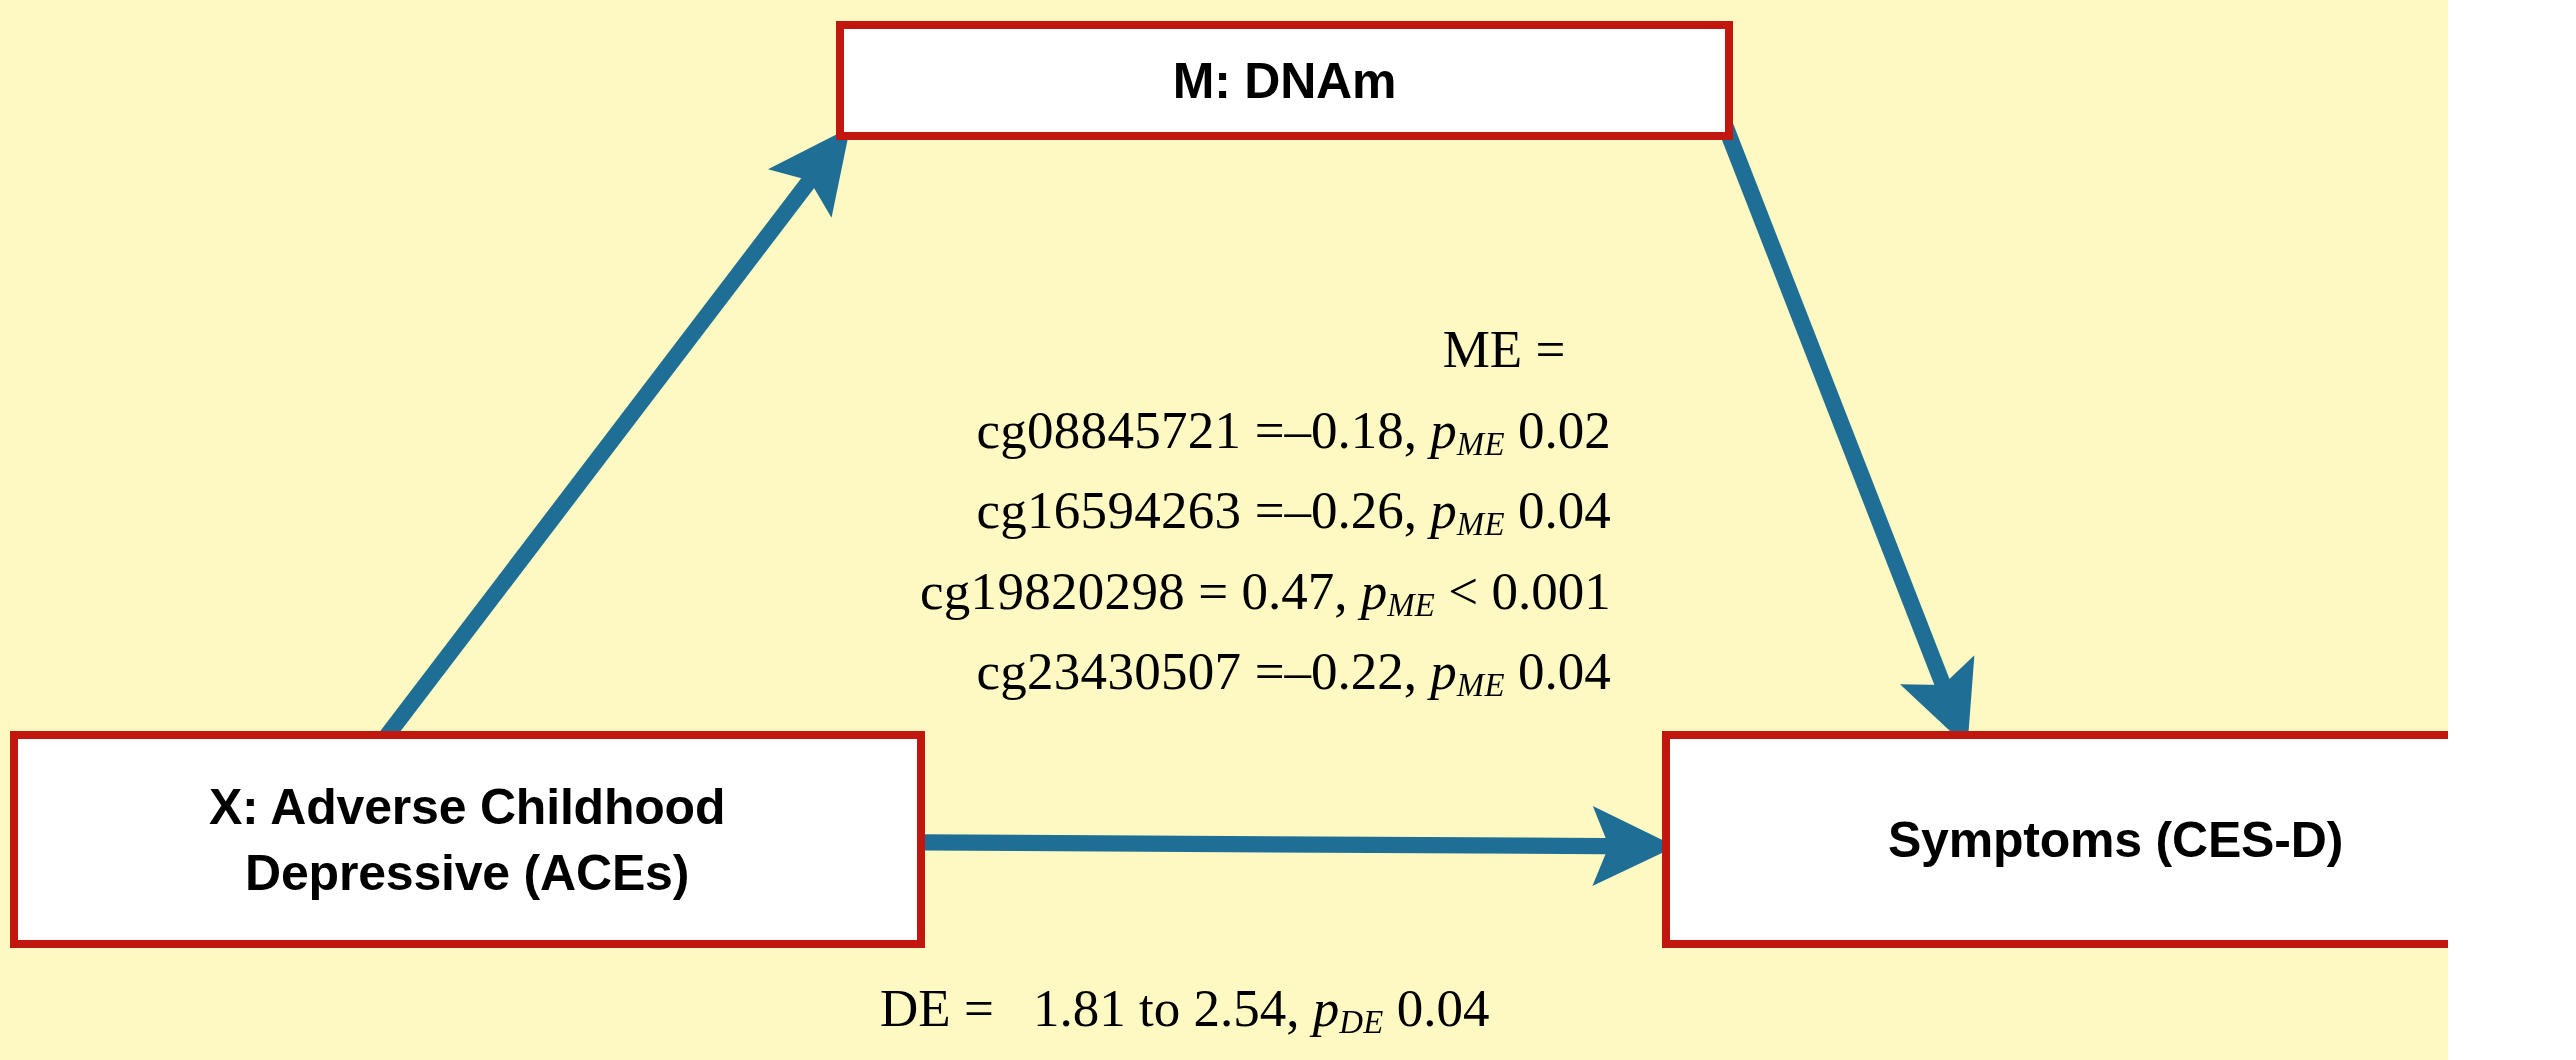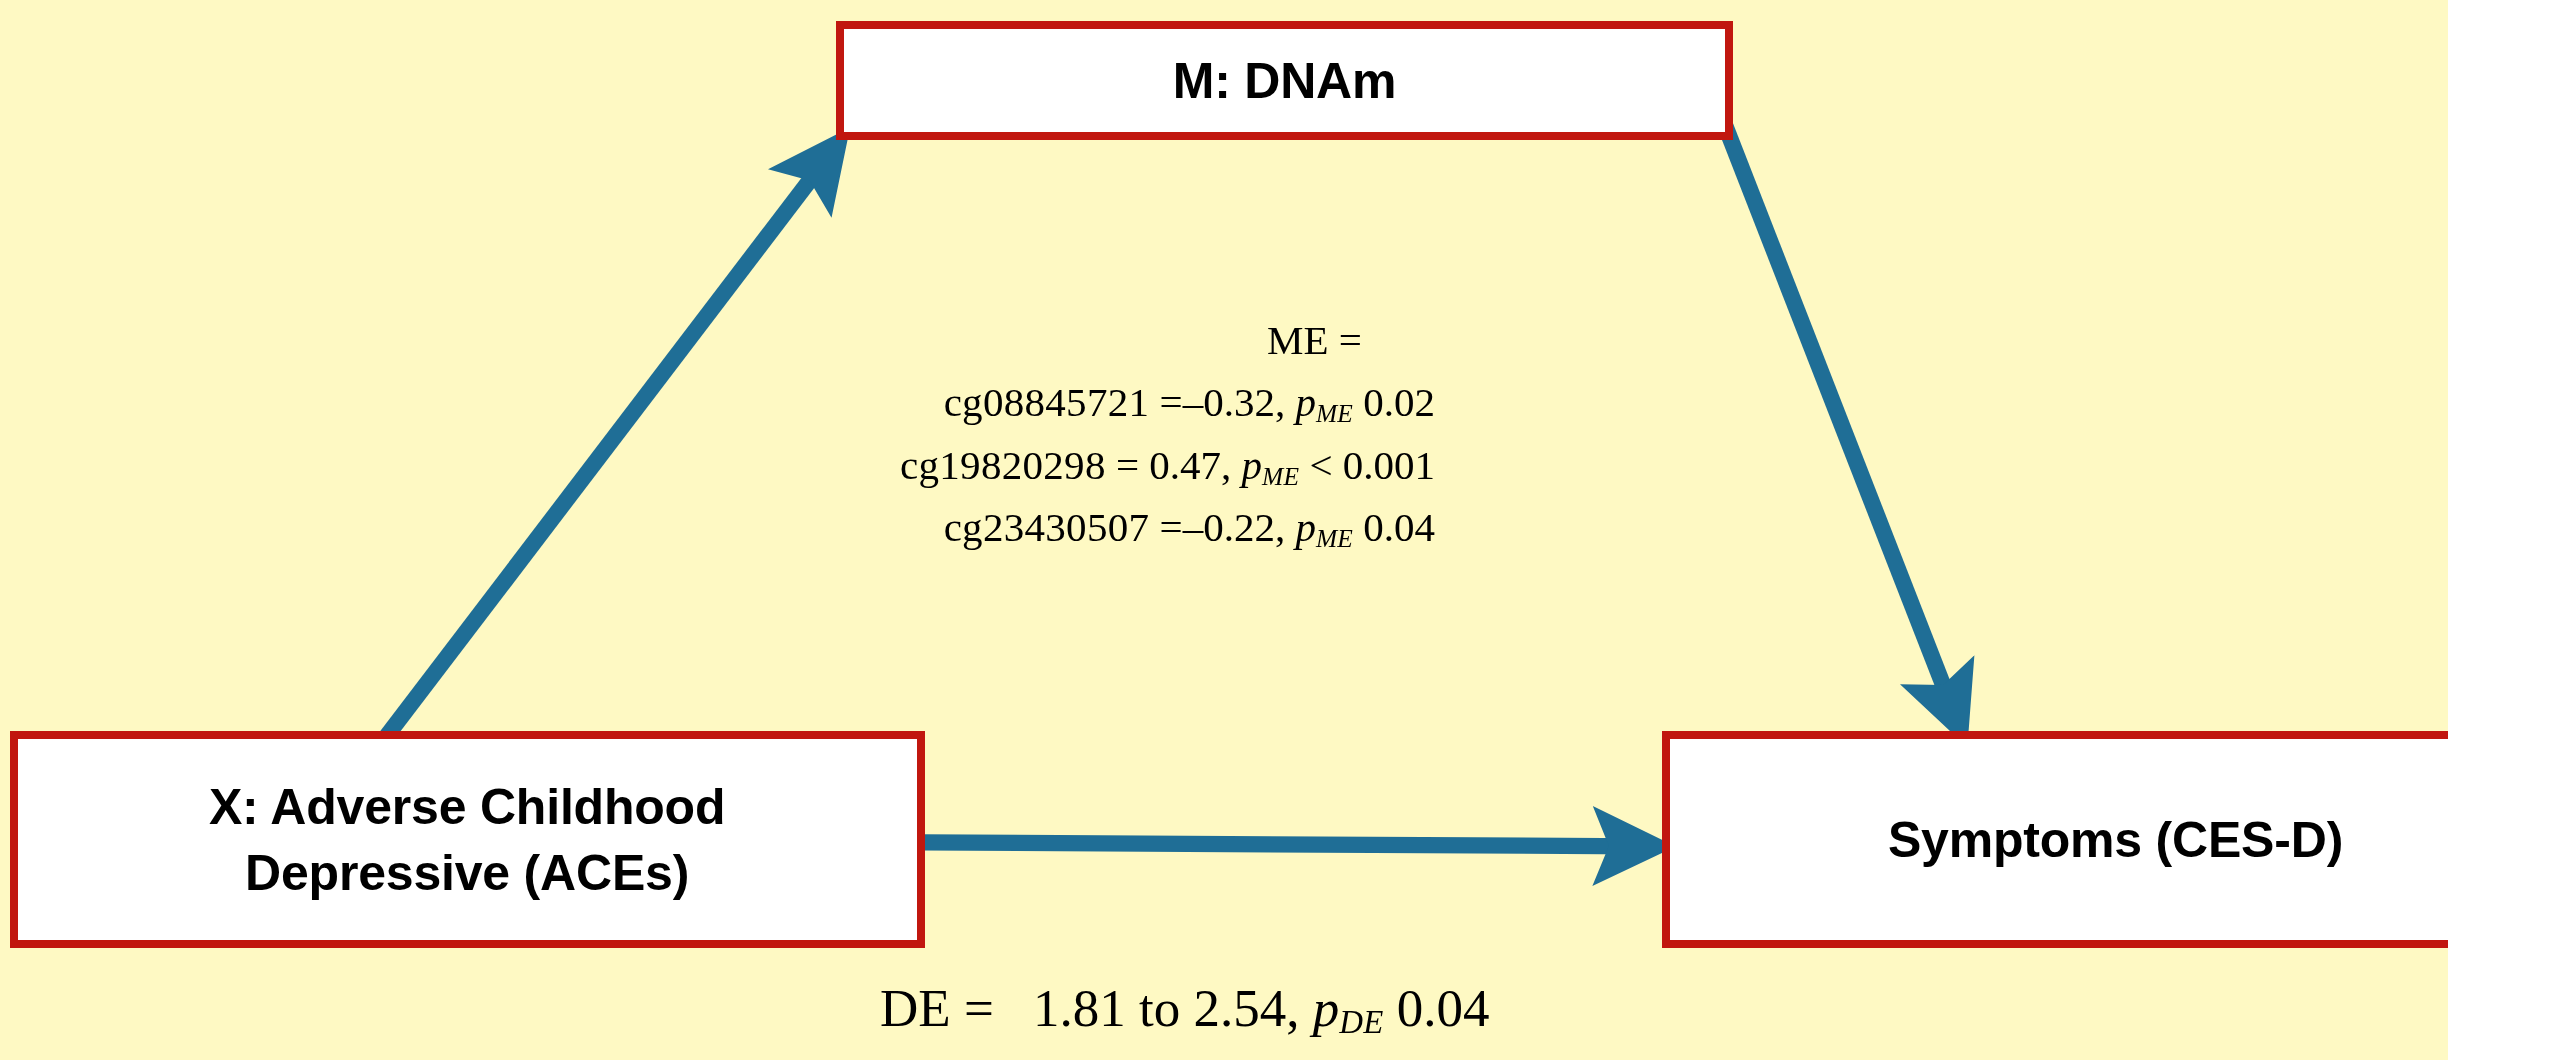--- a/index.html
+++ b/index.html
@@ -68,23 +68,23 @@
 
   
   .eq-block {
     position: absolute;
     font-family: "Liberation Serif", "DejaVu Serif", serif;
     color: #000000;
     z-index: 2;
     white-space: nowrap;
   }
   #me-block {
-    left: 732px;
+    left: 752px;
     top: 309px;
-    font-size: 41px;
+    font-size: 53px;
     line-height: 1.52;
   }
   .eq-row {
     display: flex;
     align-items: baseline;
     justify-content: flex-end;
   }
   .eq-prefix {
     display: inline-block;
     width: 168px;
@@ -157,23 +157,32 @@
   </div>
 
   <div class="eq-block" id="me-block">
     <div class="eq-row">
       <span class="eq-prefix">ME =</span>
     </div>
     <div class="eq-row">
       <span class="eq-prefix"></span>
       <span class="eq-body">
         <span class="cg-name">cg08845721</span>
-        <span>=</span><span>–0.32</span><span>,</span>
+        <span>=</span><span>–0.18</span><span>,</span>
         <span class="pnum">p</span><span class="psub">ME</span>
         <span></span><span>0.02</span>
+      </span>
+    </div>
+    <div class="eq-row">
+      <span class="eq-prefix"></span>
+      <span class="eq-body">
+        <span class="cg-name">cg16594263</span>
+        <span>=</span><span>–0.26</span><span>,</span>
+        <span class="pnum">p</span><span class="psub">ME</span>
+        <span></span><span>0.04</span>
       </span>
     </div>
     <div class="eq-row">
       <span class="eq-prefix"></span>
       <span class="eq-body">
         <span class="cg-name">cg19820298</span>
         <span>=</span>&nbsp;<span>0.47</span><span>,</span>
         <span class="pnum">p</span><span class="psub">ME</span>
         <span>&lt;</span> <span>0.001</span>
       </span>

